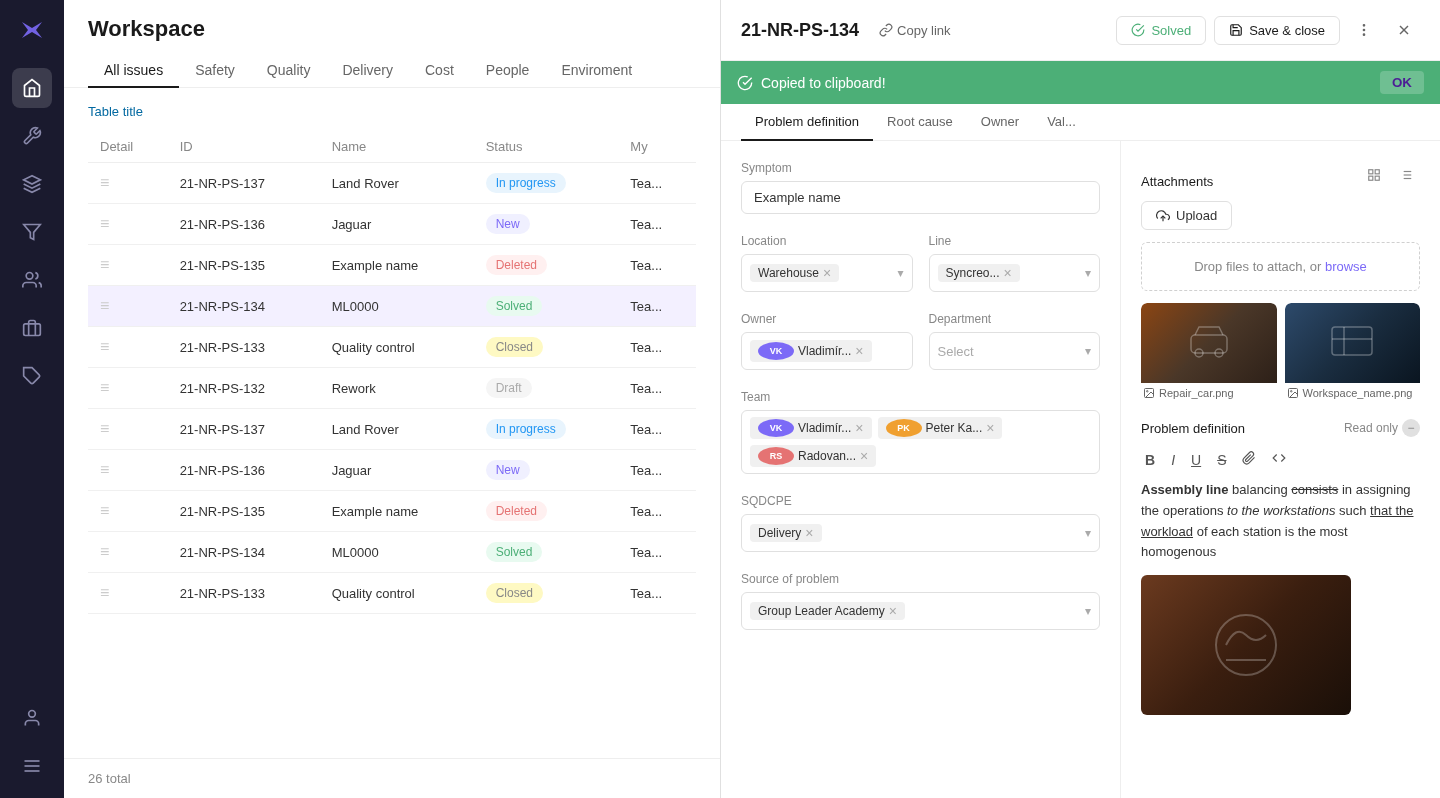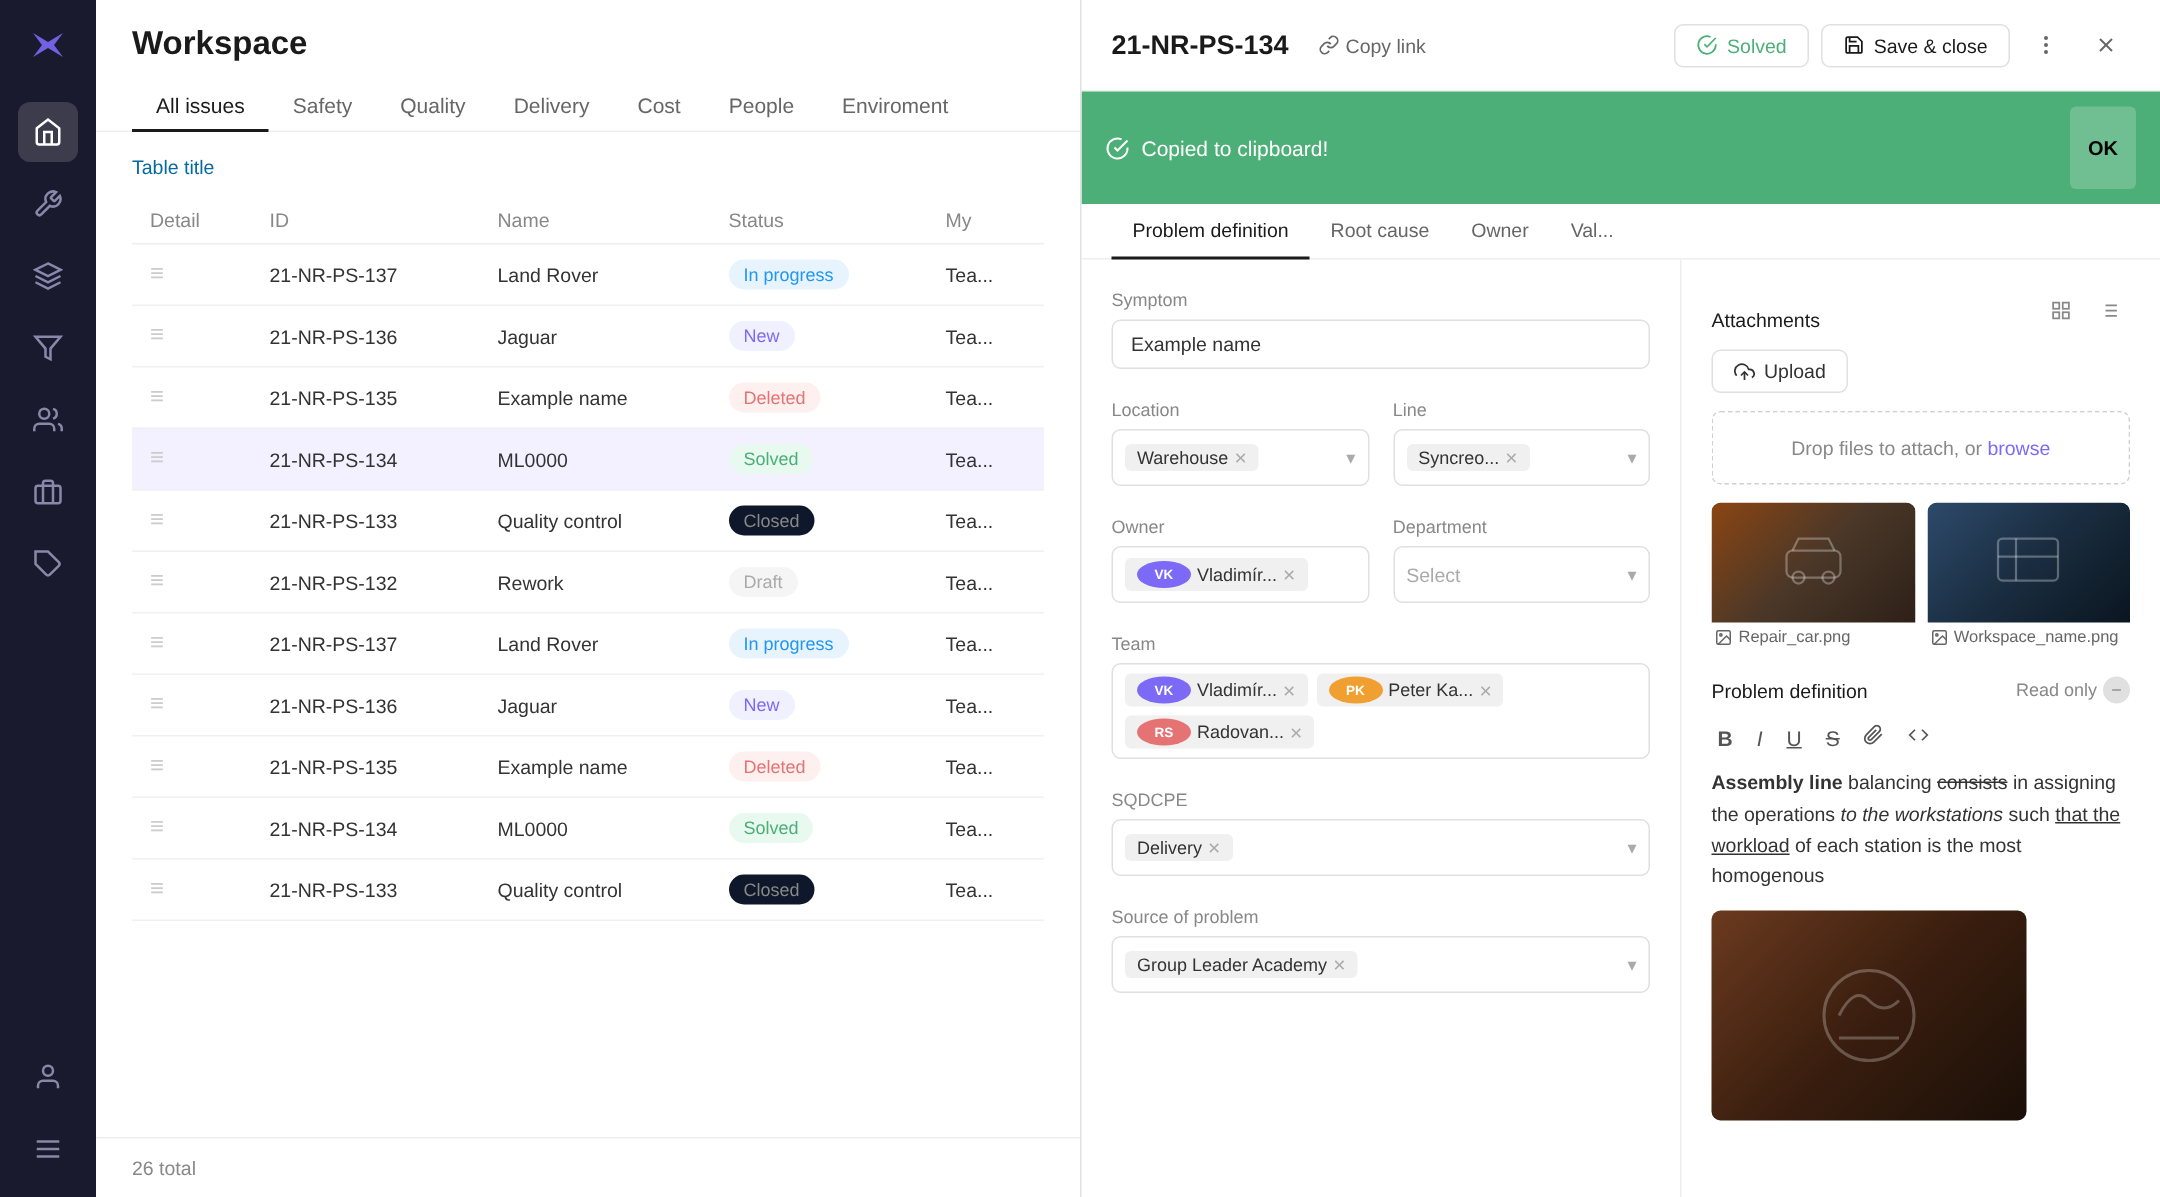--- a/index.html
+++ b/index.html
@@ -112,21 +112,21 @@
       display: inline-block;
       padding: 3px 10px;
       border-radius: 12px;
       font-size: 12px;
       font-weight: 500;
     }
     .status-in-progress { background: #e8f4fd; color: #2196f3; }
     .status-new { background: #f0f0ff; color: #7c6af7; }
     .status-deleted { background: #fff0f0; color: #e57373; }
     .status-solved { background: #e8faf0; color: #4caf77; }
-    .status-closed { background: #0f172a; color: #888; }
+    .status-closed { background: #fef9c3; color: #888; }
     .status-draft { background: #f5f5f5; color: #aaa; }
 
     .table-footer {
       padding: 12px 24px;
       font-size: 13px;
       color: #888;
       border-top: 1px solid #eee;
     }
 
     
@@ -203,22 +203,22 @@
       padding: 10px 16px;
       display: flex;
       align-items: center;
       justify-content: space-between;
       font-size: 14px;
       font-weight: 500;
     }
     .toast-ok {
       background: rgba(255,255,255,0.2);
       border: none;
-      color: #000000;
-      padding: 20px 12px;
+      color: #4c1d95;
+      padding: 4px 12px;
       border-radius: 4px;
       cursor: pointer;
       font-weight: 600;
     }
 
     
     .detail-tabs {
       display: flex;
       gap: 0;
       padding: 0 20px;

